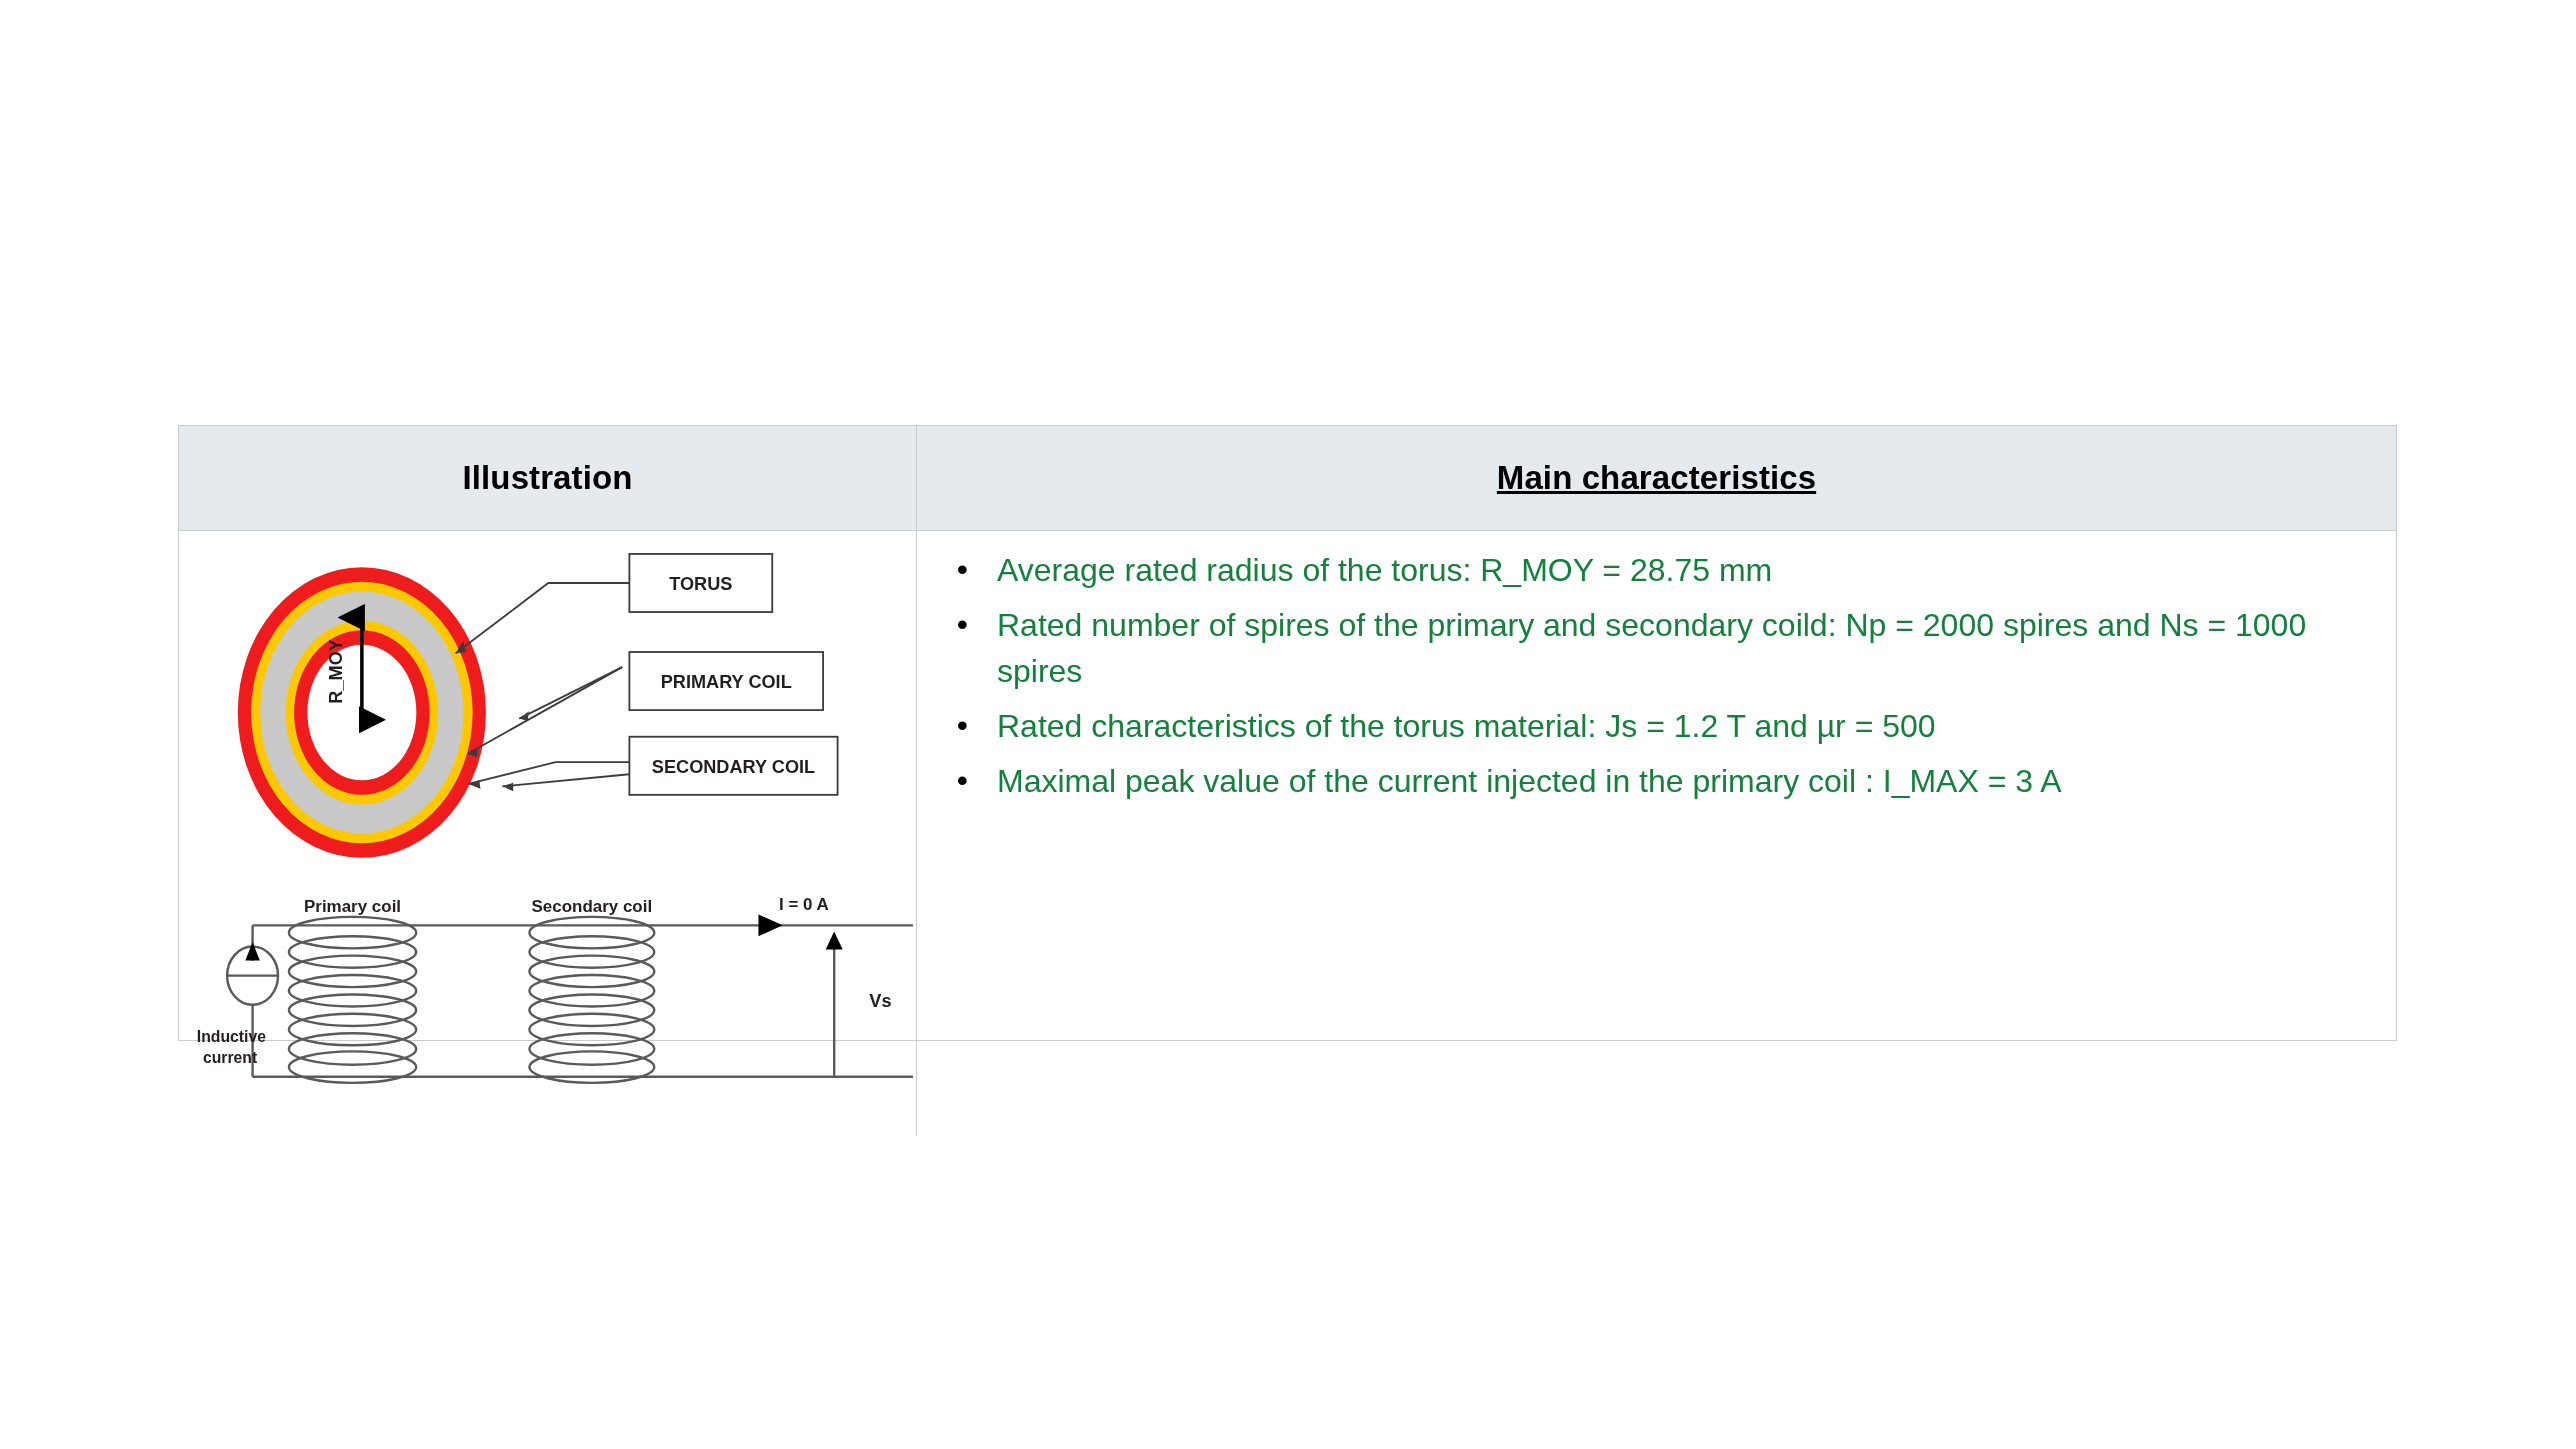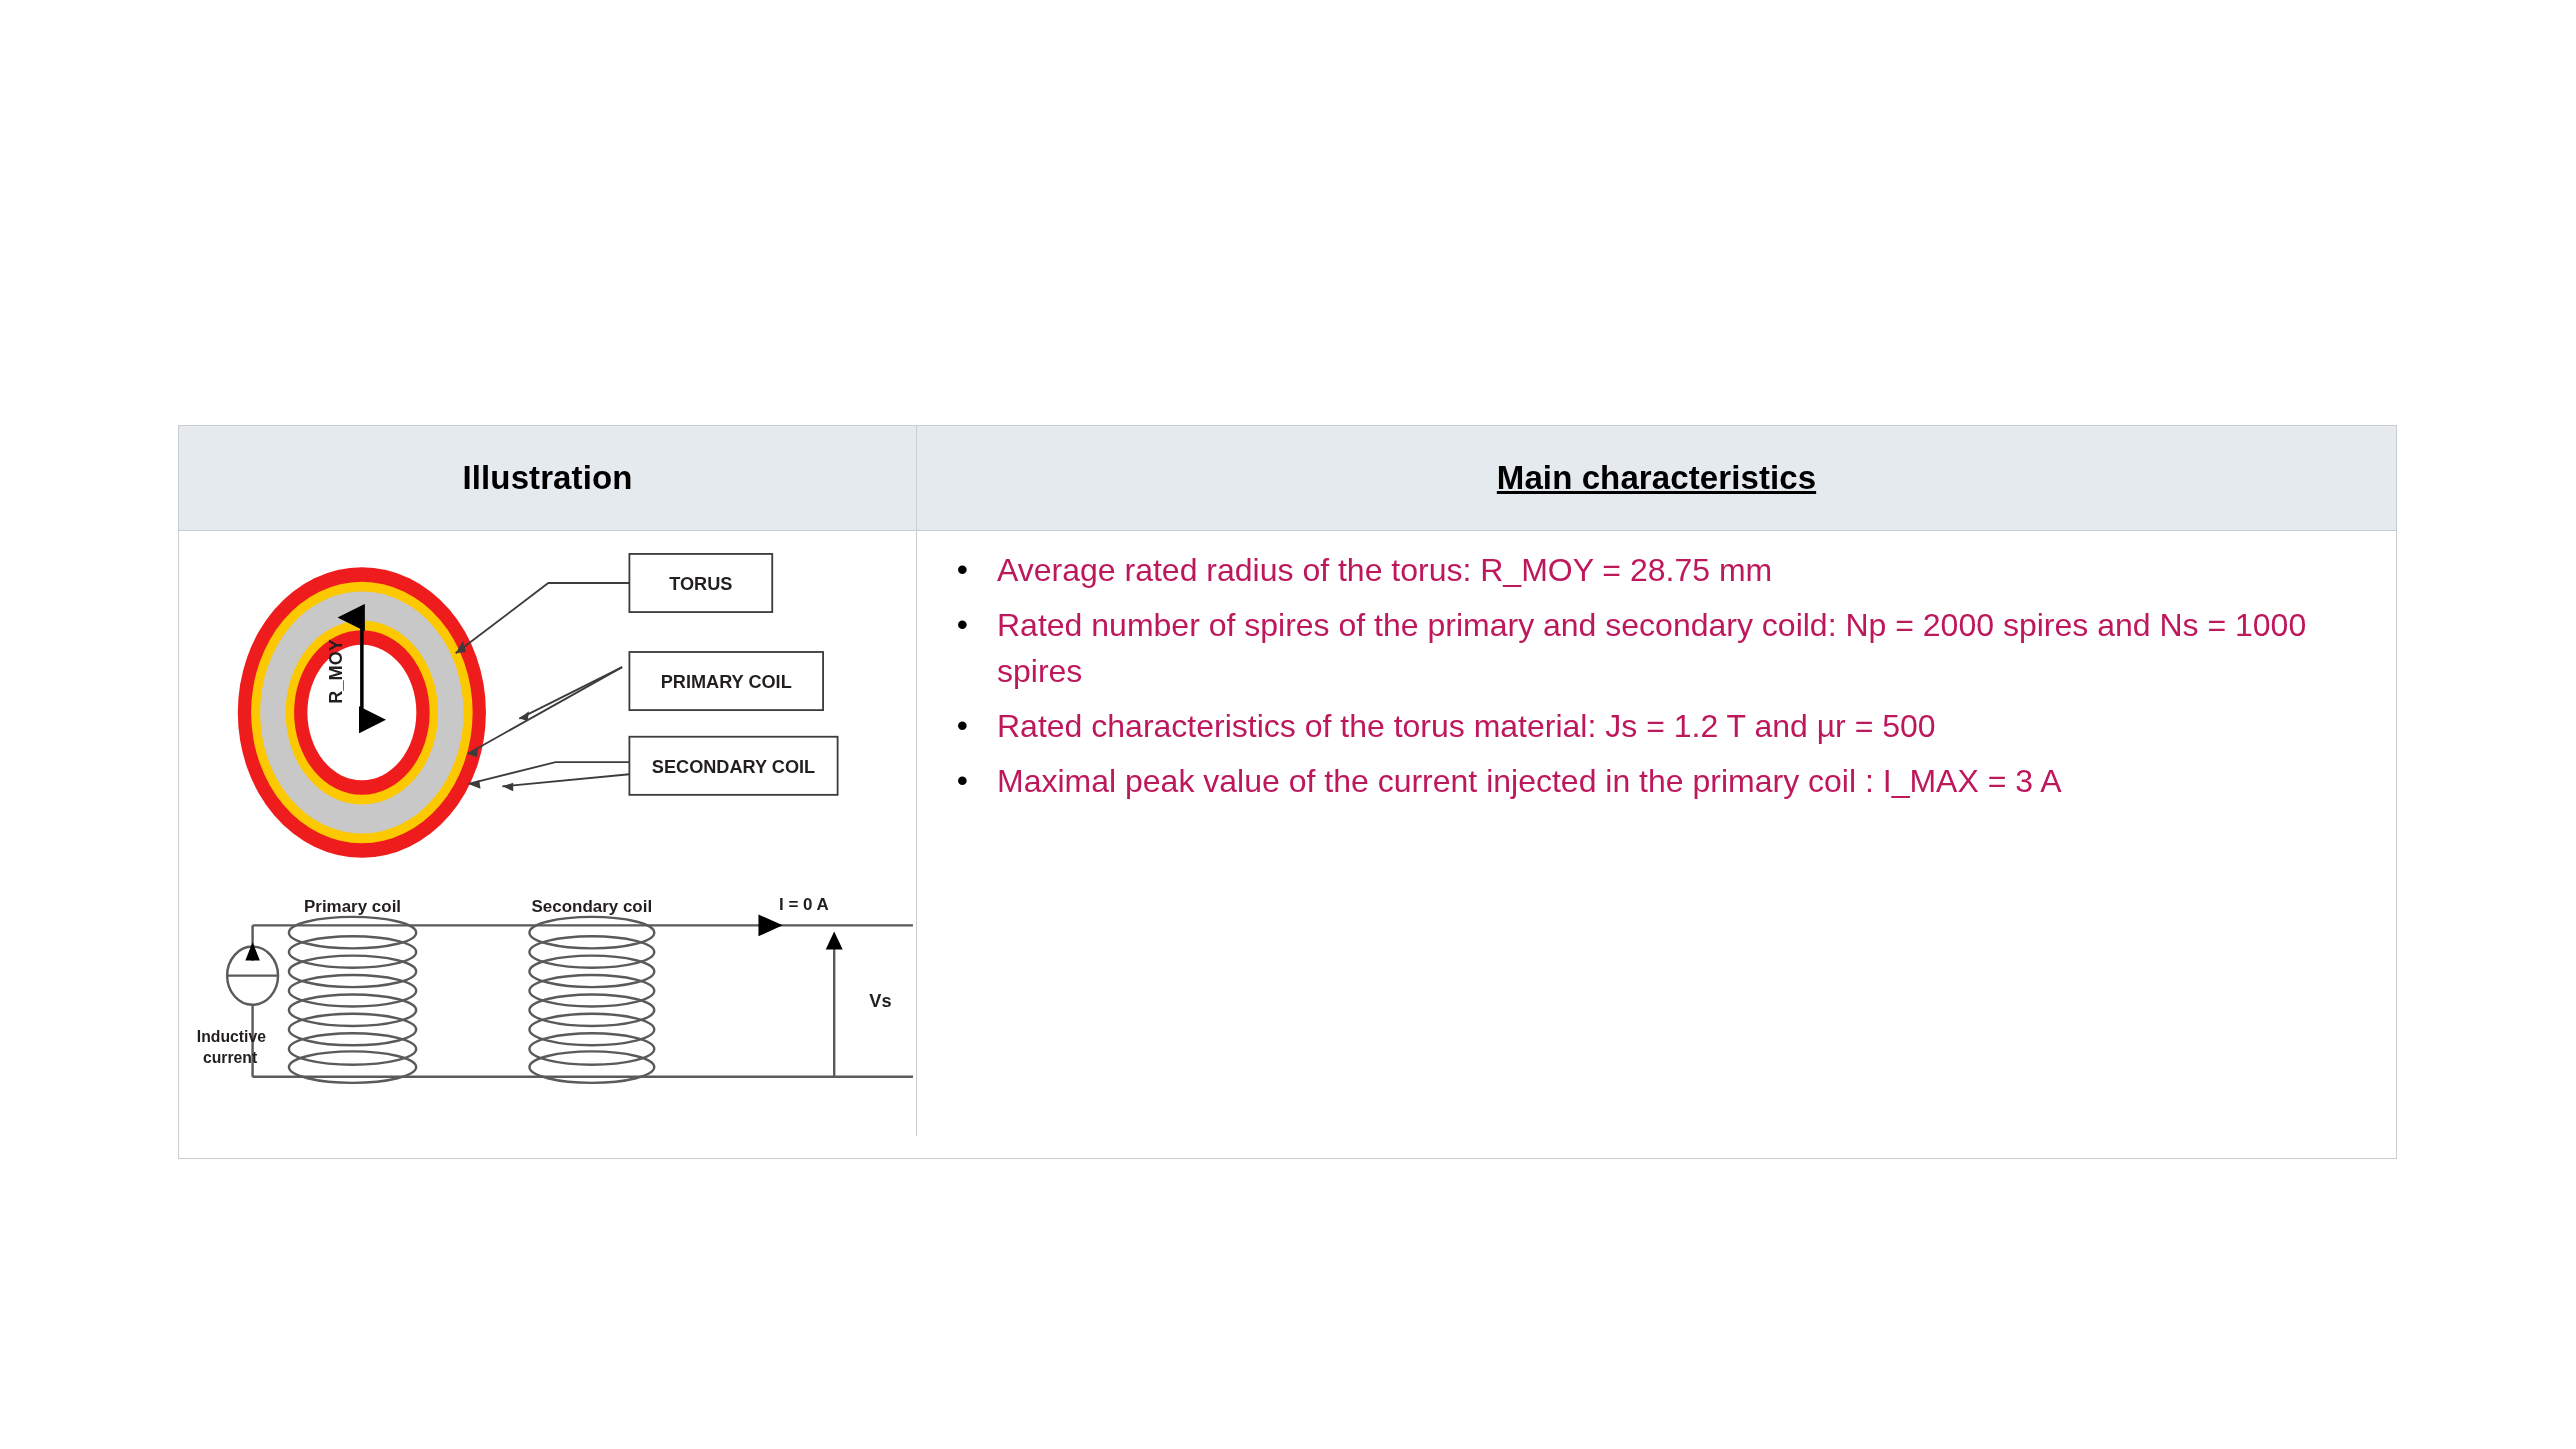--- a/index.html
+++ b/index.html
@@ -14,21 +14,21 @@
     font-family: "Liberation Sans", sans-serif;
     overflow: hidden;
   }
 
   
   #spec-table {
     position: absolute;
     left: 178px;
     top: 425px;
     width: 2219px;
-    height: 734px;
+    height: 616px;
     box-sizing: border-box;
     border: 1.8px solid #c9cdd0;
     background: #ffffff;
   }
 
   .table-row {
     display: flex;
     width: 100%;
     box-sizing: border-box;
   }
@@ -82,21 +82,21 @@
     right: 11px;
     margin: 0;
     padding: 0;
     list-style: none;
   }
   #char-list li {
     position: relative;
     padding-left: 56px;
     font-size: 32px;
     line-height: 1.42;
-    color: #be185d;
+    color: #15803d;
     margin-bottom: 9.7px;
   }
   #char-list li::before {
     content: "\2022";
     position: absolute;
     left: 15.8px;
     top: -1.2px;
     font-size: 32px;
     line-height: 1.42;
     color: #000000;

